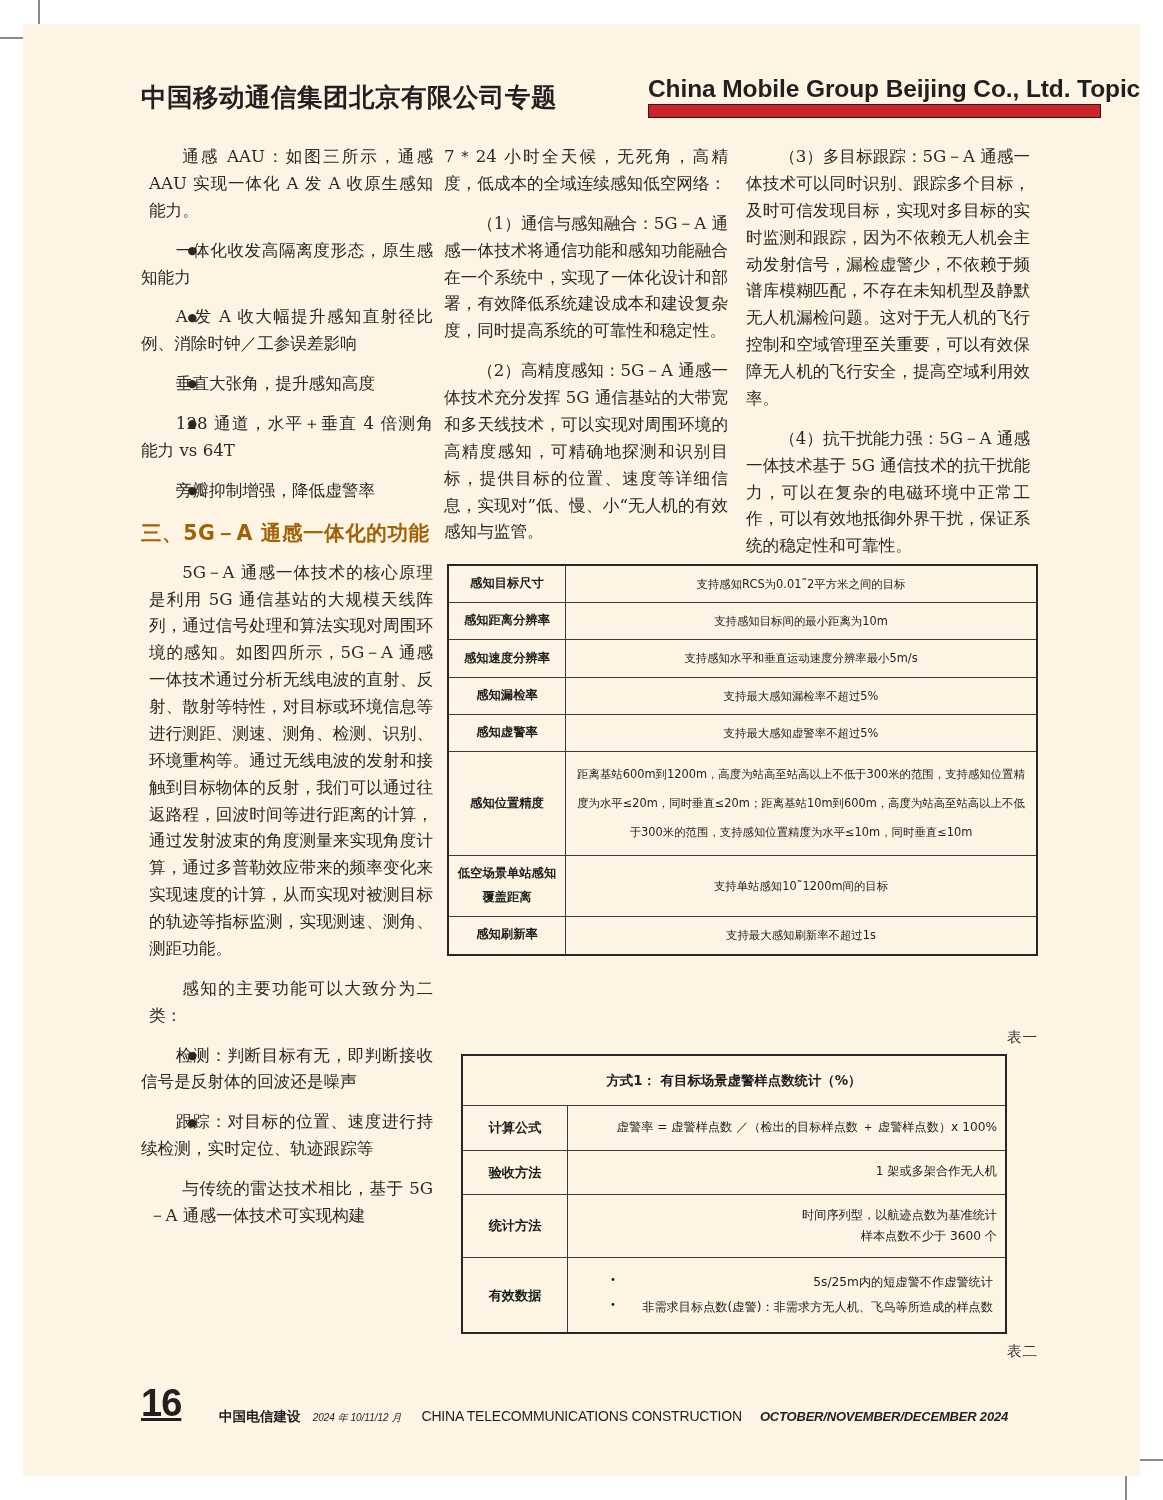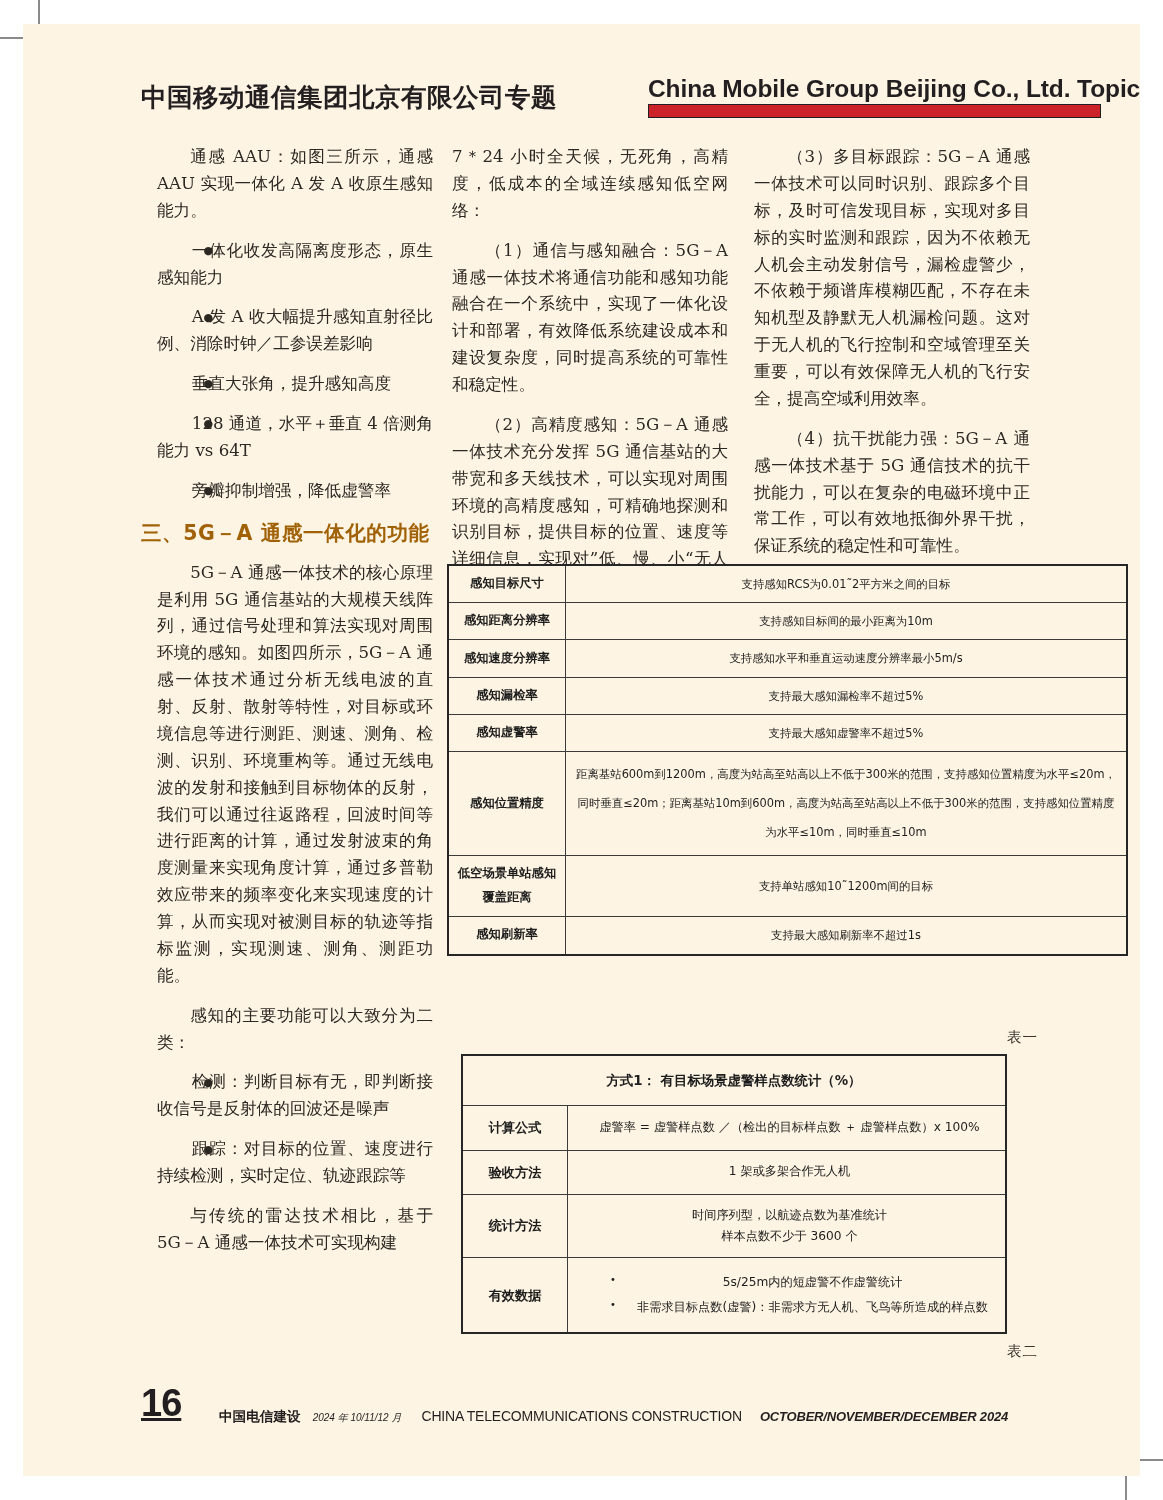--- a/index.html
+++ b/index.html
@@ -86,27 +86,27 @@
     line-height: 1.62;
     color: #2b2722;
     text-align: justify;
     text-justify: inter-ideograph;
   }
   .col1 { left: 118px; }
   .col2 { left: 413px; }
   .col3 { left: 715px; }
 
   .para {
-    margin: 0 0 13px 16px;
+    margin: 0 0 13px 8px;
     text-indent: 2em;
   }
   .para.noindent { text-indent: 0; }
 
   .bullet-para {
-    margin: 0 0 13px 16px;
+    margin: 0 0 13px 0;
     text-indent: 2.1em;
     position: relative;
   }
   .bullet-para::before {
     content: "●";
     position: absolute;
     left: 1.05em;
     top: 0.03em;
     font-size: 11px;
     line-height: 2.35;
@@ -121,21 +121,21 @@
     color: #a16207;
     line-height: 1.42;
     letter-spacing: 0.6px;
     text-align: left;
   }
 
   
   .tbl-wrap {
     position: absolute;
   }
-  .tbl-wrap.t1 { left: 424px; top: 540px; width: 681px; }
+  .tbl-wrap.t1 { left: 424px; top: 540px; width: 591px; }
   .tbl-wrap.t2 { left: 438px; top: 1030px; width: 546px; border-radius: 8px; }
 
   table.doc-table {
     border-collapse: collapse;
     width: 100%;
     background: #fdf4e3;
     font-family: "DejaVu Sans", sans-serif;
     color: #1d1d1d;
     border: 2px solid #262626;
   }
@@ -184,21 +184,21 @@
     font-size: 13.4px;
     padding: 13px 6px;
   }
   table.doc-table2 td.t2label {
     width: 88px;
     text-align: center;
     font-weight: 700;
     font-size: 13.2px;
   }
   table.doc-table2 td.t2val {
-    text-align: center;
+    text-align: right;
     padding-left: 14px;
   }
   table.doc-table2 ul.t2list {
     margin: 4px;
     padding-left: 46px;
     list-style: none;
   }
   table.doc-table2 ul.t2list li {
     position: relative;
     margin: 3px 0;

